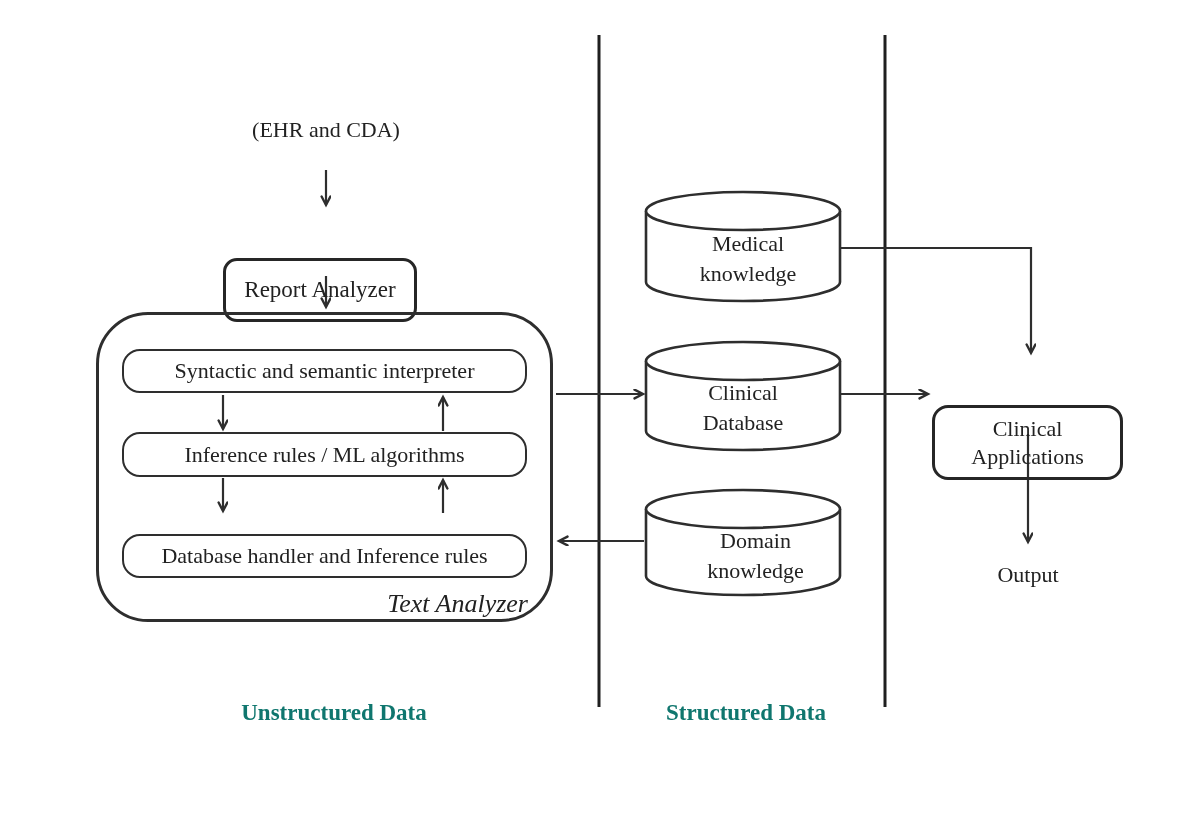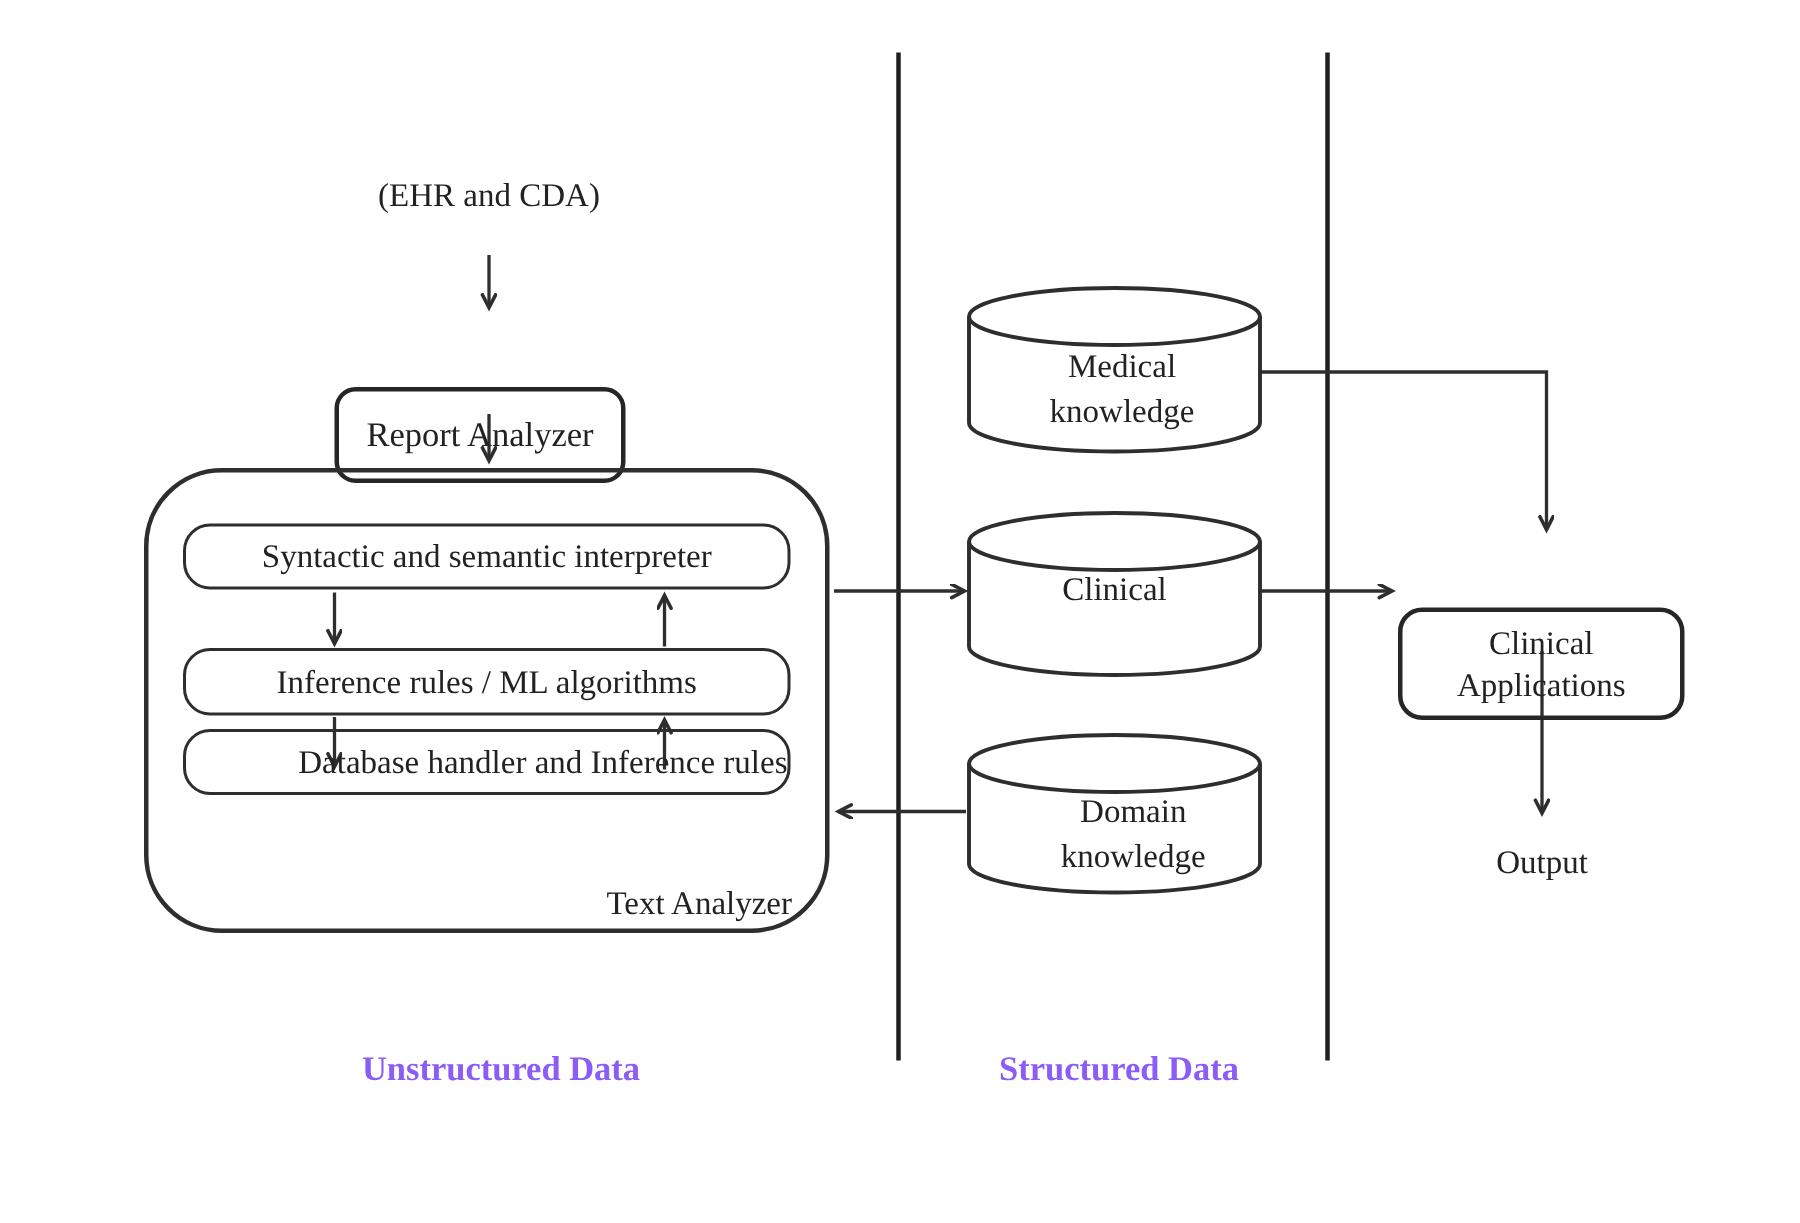--- a/index.html
+++ b/index.html
@@ -76,21 +76,21 @@
   }
   .db-label {
     text-align: center;
     font-size: 22px;
     line-height: 30px;
   }
   .section-label {
     text-align: center;
     font-size: 23px;
     font-weight: bold;
-    color: #8b5cf6;
+    color: #0f766e;
   }
 </style>
 </head>
 <body>
 
 <div id="canvas">
 
   <svg id="connectors" viewBox="0 0 1200 815" xmlns="http://www.w3.org/2000/svg">
     <defs>
       <marker id="ah" markerWidth="14" markerHeight="14" refX="10" refY="5" orient="auto" markerUnits="userSpaceOnUse">
@@ -138,33 +138,34 @@
   <div class="abs ta-container" style="left:96px; top:312px; width:457px; height:310px;"></div>
 
   <div class="abs ta-box" style="left:122px; top:349px; width:405px; height:44px;">
     <span>Syntactic and semantic interpreter</span>
   </div>
 
   <div class="abs ta-box" style="left:122px; top:432px; width:405px; height:45px;">
     <span>Inference rules / ML algorithms</span>
   </div>
 
-  <div class="abs ta-box" style="left:122px; top:486px; width:405px; height:44px;justify-content:flex-end;">
+  <div class="abs ta-box" style="left:122px; top:534px; width:405px; height:44px;">
     <span>Database handler and Inference rules</span>
   </div>
 
-  <div class="abs" style="left:250px; top:589px; width:278px; text-align:right; font-size:22px;">Text Analyzer</div>
+  <div class="abs" style="left:250px; top:589px; width:278px; text-align:right; font-size:26px;font-style:italic;">Text Analyzer</div>
 
   <div class="abs db-label" style="left:651px; top:229px; width:194px;">
     <div>Medical</div>
     <div>knowledge</div>
   </div>
 
   <div class="abs db-label" style="left:646px; top:378px; width:194px;">
     <div>Clinical</div>
+    <div>Database</div>
   </div>
 
   <div class="abs db-label" style="left:646px; top:526px; width:194px;padding-left:25px;">
     <div>Domain</div>
     <div>knowledge</div>
   </div>
 
   <div class="abs node" style="left:932px; top:357px; width:191px; height:75px; border-radius:16px; font-size:22px; line-height:28px;">
     <div>Clinical</div>
     <div>Applications</div>

